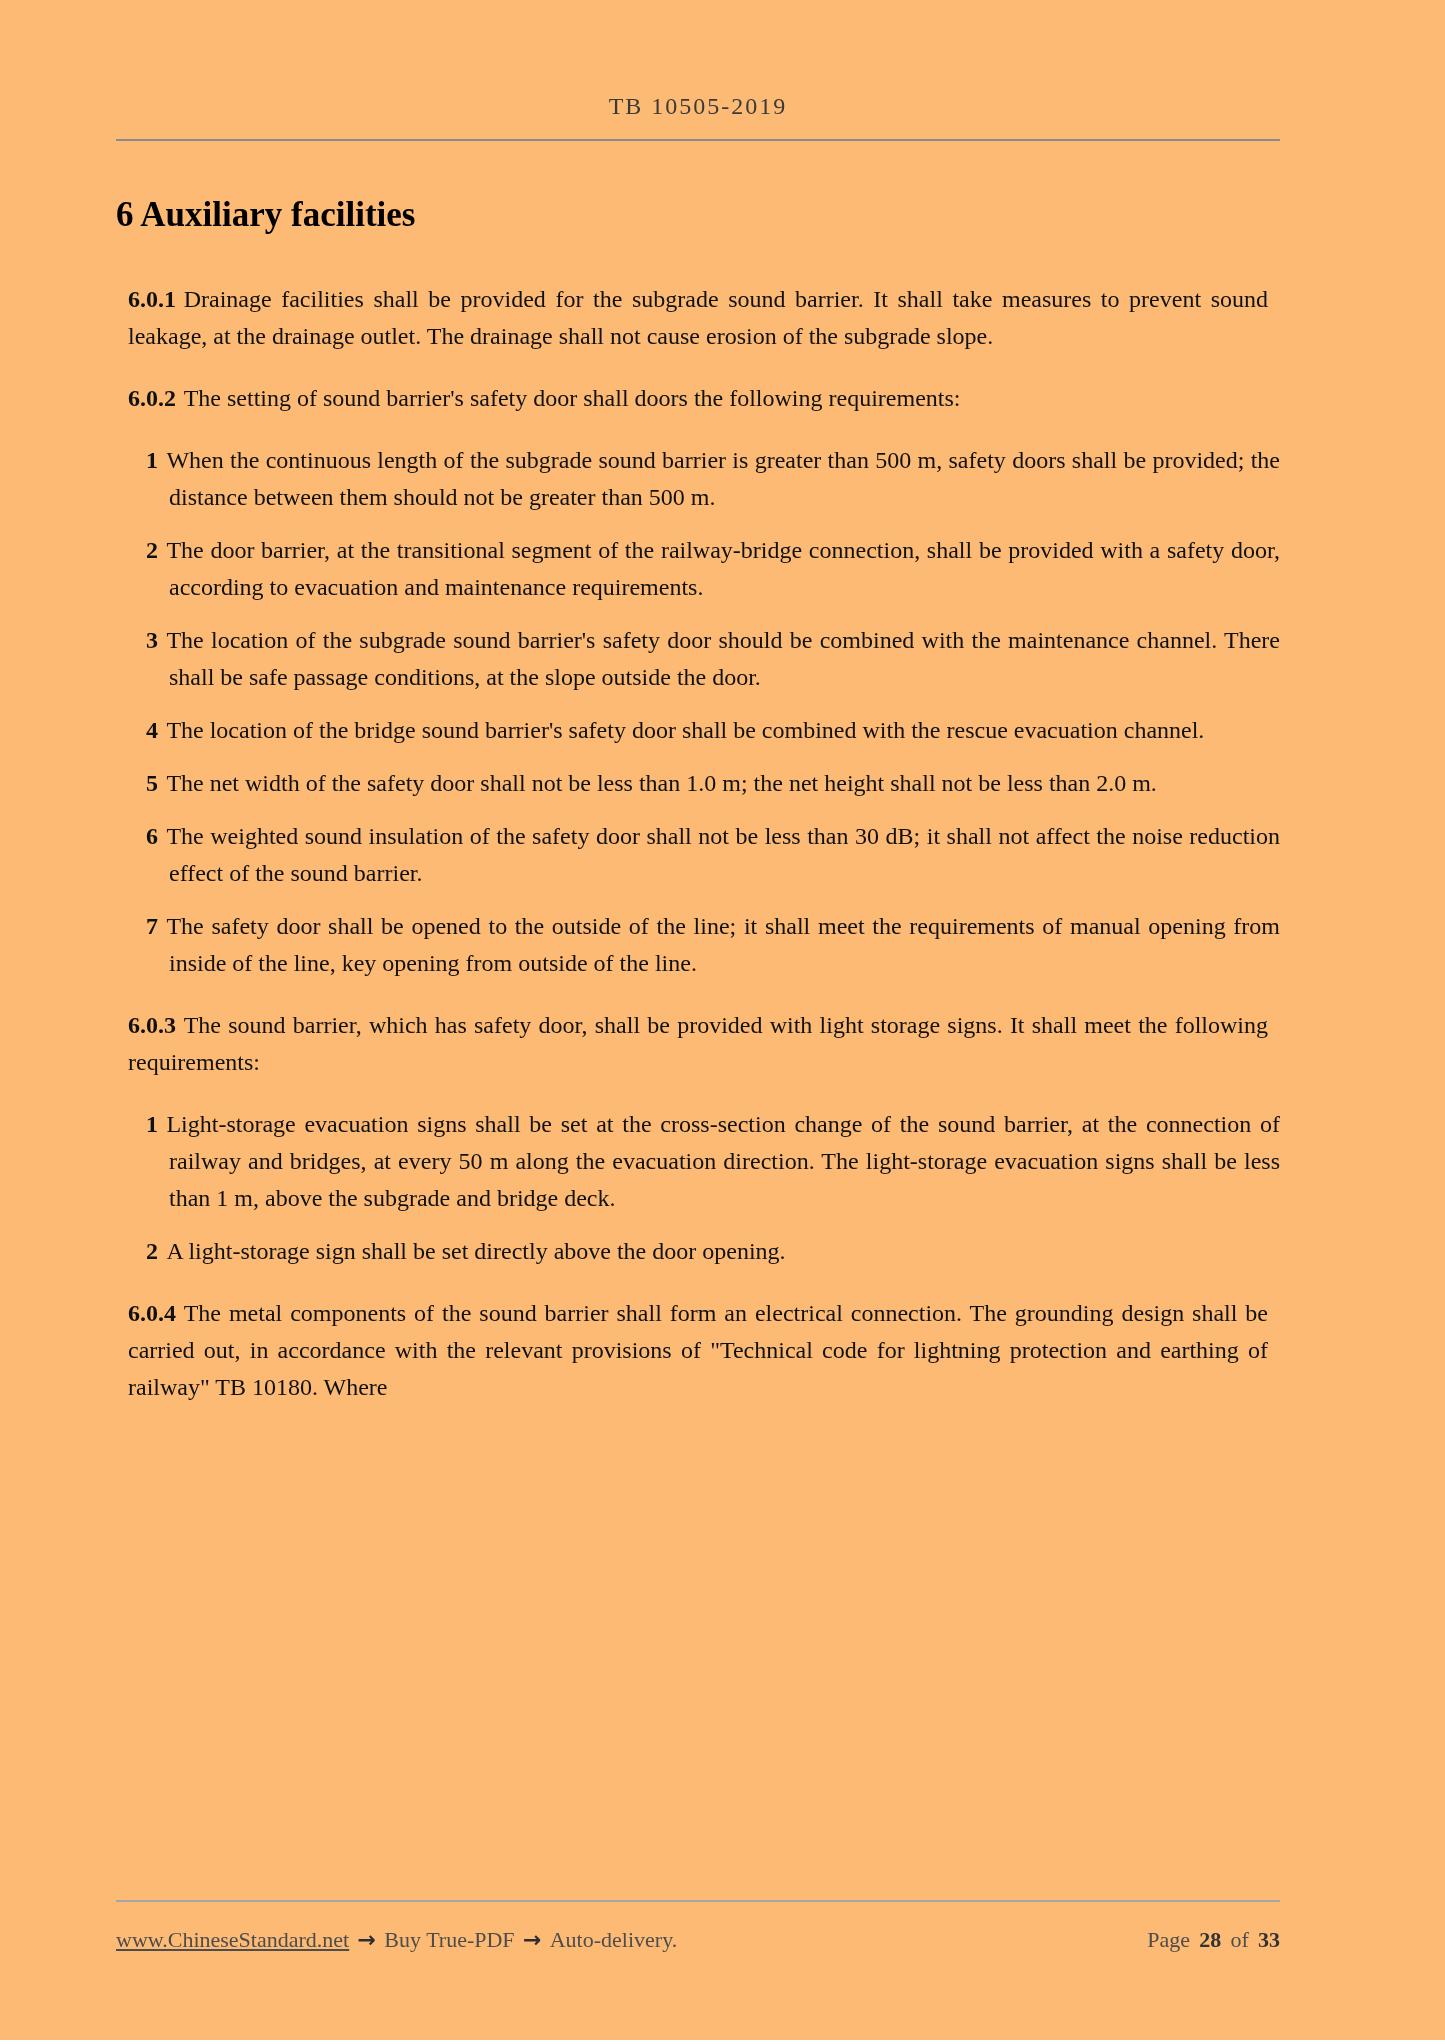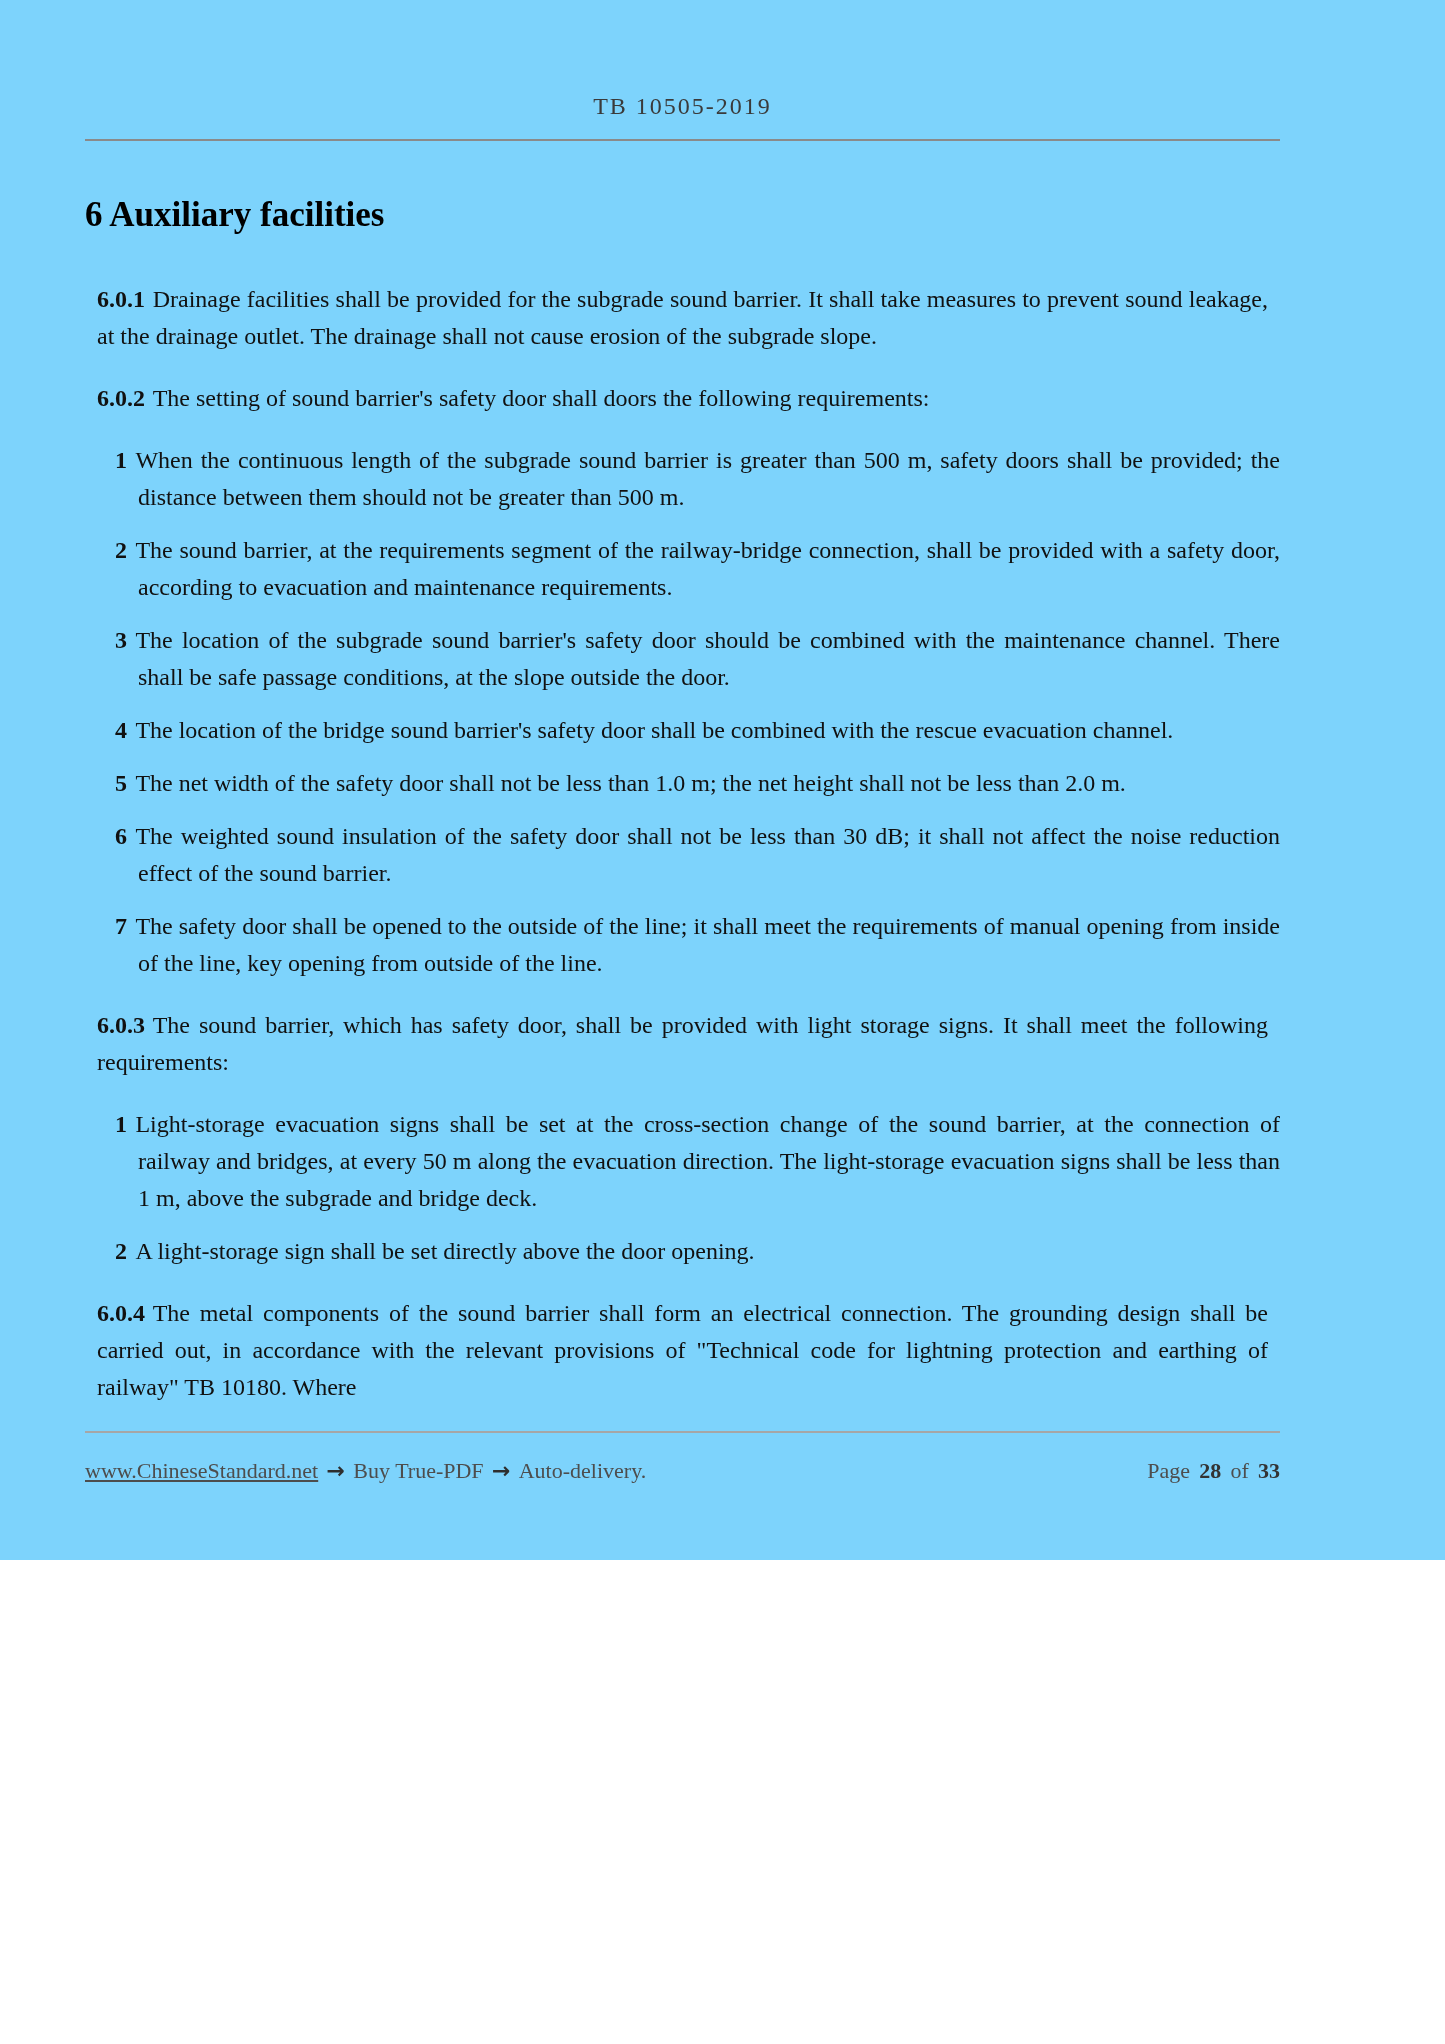--- a/index.html
+++ b/index.html
@@ -2,29 +2,29 @@
 <html><head>
 <meta charset="utf-8">
 <style>
   html, body {
     margin: 0;
     padding: 0;
     background: #ffffff;
   }
   .page {
     width: 1445px;
-    height: 1560px;
+    height: 2040px;
     box-sizing: border-box;
     margin: 0 auto;
-    padding: 92px 165px 86px 85px;
+    padding: 92px 165px 86px 116px;
     display: flex;
     flex-direction: column;
     font-family: "Liberation Serif", "DejaVu Serif", serif;
     color: #111111;
-    background: #7dd3fc;
+    background: #fdba74;
   }
   
   .doc-header { flex: 0 0 auto; }
   .doc-number {
     text-align: center;
     font-size: 24px;
     letter-spacing: 2px;
     color: #3a3a3a;
     line-height: 28px;
   }
@@ -106,21 +106,21 @@
   <div class="doc-main">
 
     <h1 class="chapter-title">6 Auxiliary facilities</h1>
 
     <p class="para"><span class="sec-num">6.0.1</span><span>Drainage facilities shall be provided for the subgrade sound barrier. It shall take measures to prevent sound leakage, at the drainage outlet. The drainage shall not cause erosion of the subgrade slope.</span></p>
 
     <p class="para"><span class="sec-num">6.0.2</span><span>The setting of sound barrier's safety door shall doors the following requirements:</span></p>
 
     <div class="item"><span class="item-num">1</span><span>When the continuous length of the subgrade sound barrier is greater than 500 m, safety doors shall be provided; the distance between them should not be greater than 500 m.</span></div>
 
-    <div class="item"><span class="item-num">2</span><span>The sound barrier, at the requirements segment of the railway-bridge connection, shall be provided with a safety door, according to evacuation and maintenance requirements.</span></div>
+    <div class="item"><span class="item-num">2</span><span>The door barrier, at the transitional segment of the railway-bridge connection, shall be provided with a safety door, according to evacuation and maintenance requirements.</span></div>
 
     <div class="item"><span class="item-num">3</span><span>The location of the subgrade sound barrier's safety door should be combined with the maintenance channel. There shall be safe passage conditions, at the slope outside the door.</span></div>
 
     <div class="item"><span class="item-num">4</span><span>The location of the bridge sound barrier's safety door shall be combined with the rescue evacuation channel.</span></div>
 
     <div class="item"><span class="item-num">5</span><span>The net width of the safety door shall not be less than 1.0 m; the net height shall not be less than 2.0 m.</span></div>
 
     <div class="item"><span class="item-num">6</span><span>The weighted sound insulation of the safety door shall not be less than 30 dB; it shall not affect the noise reduction effect of the sound barrier.</span></div>
 
     <div class="item"><span class="item-num">7</span><span>The safety door shall be opened to the outside of the line; it shall meet the requirements of manual opening from inside of the line, key opening from outside of the line.</span></div>

